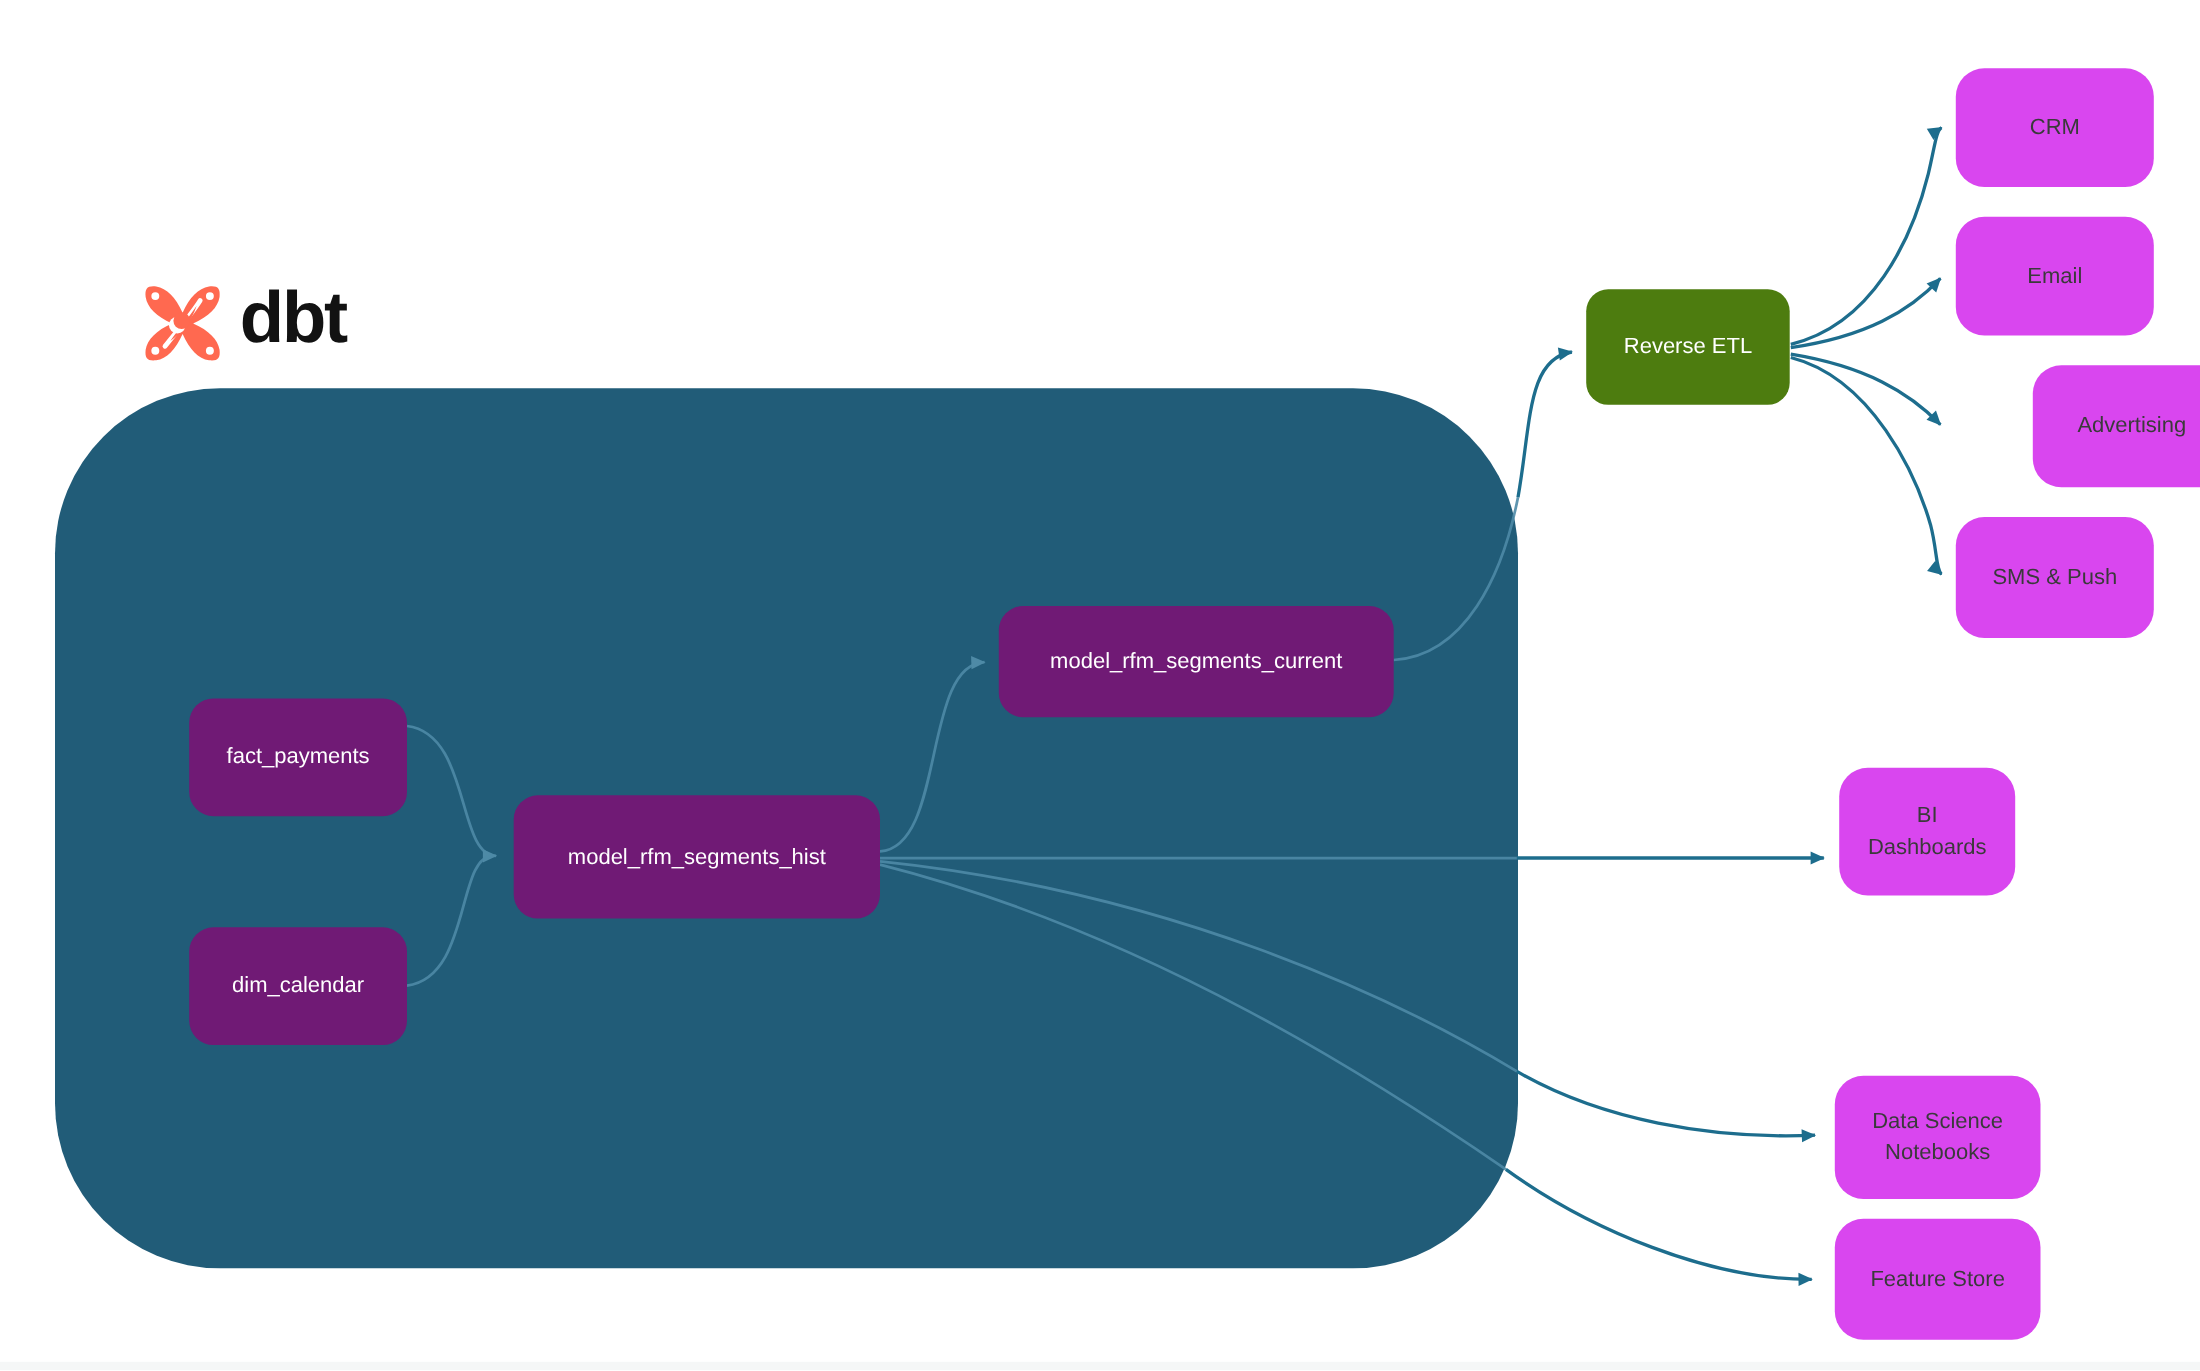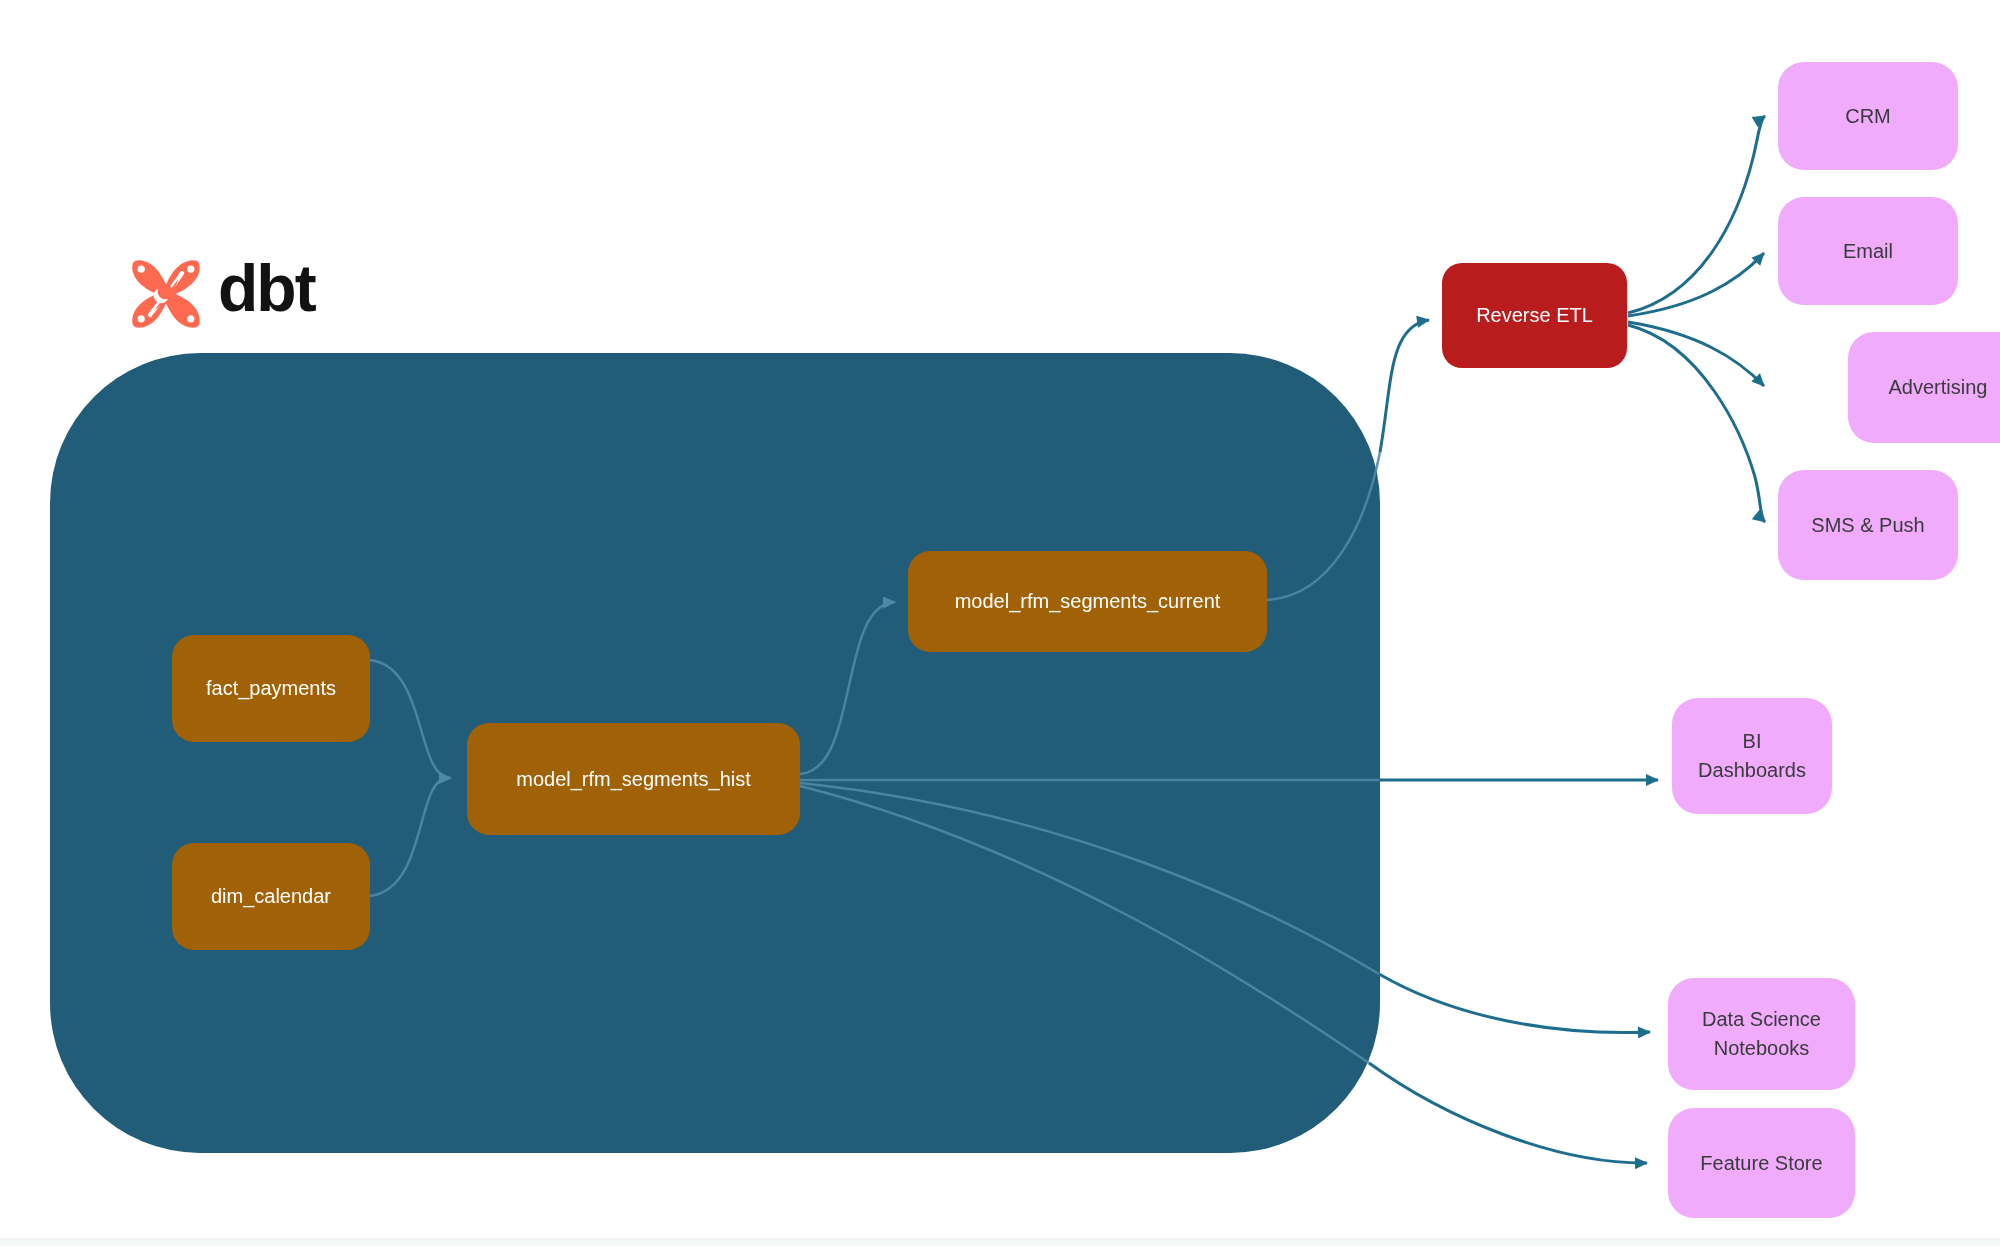--- a/index.html
+++ b/index.html
@@ -16,23 +16,23 @@
     position:absolute; left:50px; top:353px; width:1330px; height:800px;
     background:#215C78; border-radius:150px; z-index:1;
   }
   
   .wires { position:absolute; left:0; top:0; z-index:2; pointer-events:none; }
   
   .node {
     position:absolute; z-index:3; display:flex; align-items:center; justify-content:center;
     text-align:center; box-sizing:border-box; font-size:20px;
   }
-  .model { background:#a16207; color:#ffffff; border-radius:22px; }
-  .etl   { background:#b91c1c; color:#ffffff; border-radius:20px; }
-  .dest  { background:#f0abfc; color:#3A3A3A; border-radius:26px; line-height:1.45; padding:16px 24px; }
+  .model { background:#701a75; color:#ffffff; border-radius:22px; }
+  .etl   { background:#4d7c0f; color:#ffffff; border-radius:20px; }
+  .dest  { background:#d946ef; color:#3A3A3A; border-radius:26px; line-height:1.45; padding:16px 24px; }
   
   #n-fact { left:172px; top:605px;  width:198px; height:107px;margin-top:30px; }
   #n-dim  { left:172px; top:843px;  width:198px; height:107px; }
   #n-hist { left:467px; top:723px;  width:333px; height:112px; }
   #n-cur  { left:908px; top:551px;  width:359px; height:101px; }
   #n-etl  { left:1442px; top:263px; width:185px; height:105px; }
   #d-crm   { left:1778px; top:62px;   width:180px; height:108px; }
   #d-email { left:1778px; top:197px;  width:180px; height:108px; }
   #d-adv   { left:1848px; top:332px;  width:180px; height:111px; }
   #d-sms   { left:1778px; top:470px;  width:180px; height:110px; }

